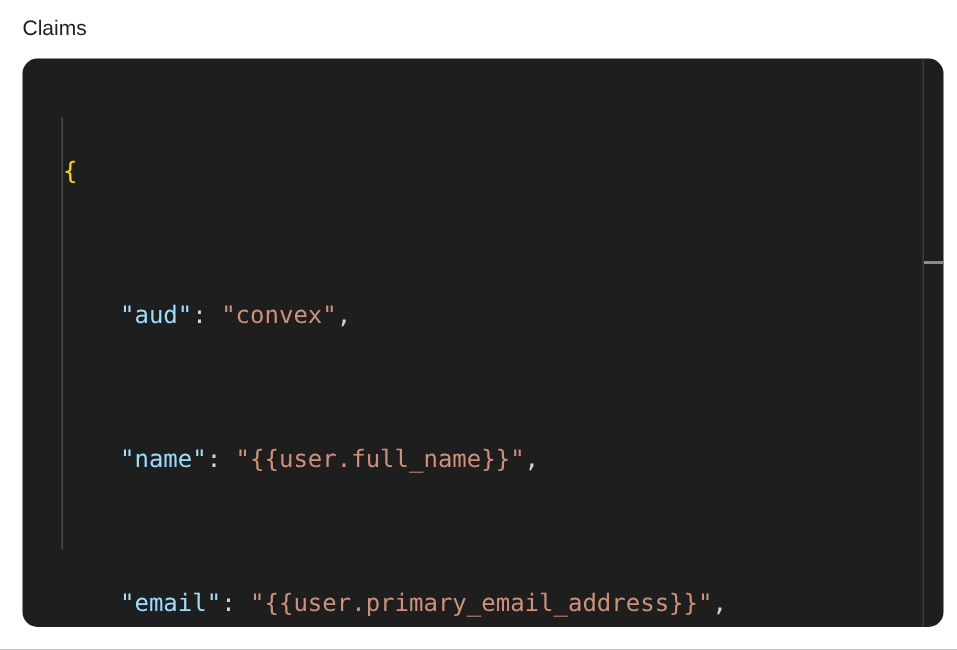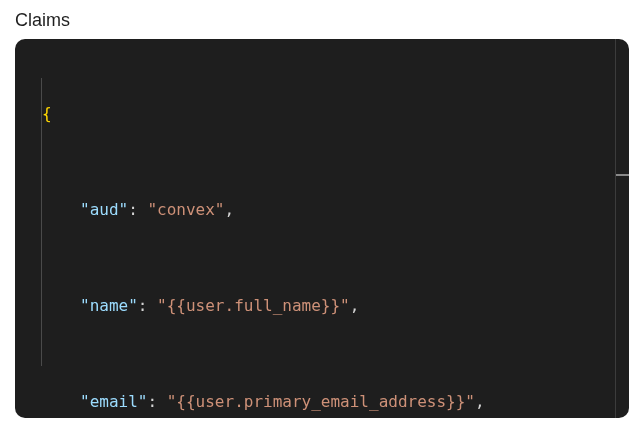--- a/index.html
+++ b/index.html
@@ -1,17 +1,17 @@
 <!DOCTYPE html>
 <html><head>
 <meta charset="utf-8">
 <style>
   html, body { margin:0; padding:0; background:#ffffff; }
   body { width:638px; height:433px; position:relative; overflow:hidden; font-family:"Liberation Sans", sans-serif; }
-  .label { position:absolute; left:15px; top:10px; font-size:18px; color:#1f1f1f; }
+  .label { position:absolute; left:15px; top:10px; font-size:14px; color:#1f1f1f; }
   .editor { position:absolute; left:15px; top:39px; width:614px; height:379px; background:#1e1e1e; border-radius:10px; overflow:hidden; }
   .code { position:absolute; left:0; top:15px; right:14px; font-family:"DejaVu Sans Mono", monospace; font-size:16px; line-height:24px; white-space:pre; color:#d4d4d4; }
   .line { position:relative; height:24px; padding-left:27px; }
   .line.indent { padding-left:65px; }
   .k { color:#9cdcfe; }
   .s { color:#ce9178; }
   .p { color:#d4d4d4; }
   .b { color:#ffd700; }
   .guide { position:absolute; left:26px; top:39px; width:1px; height:288px; background:#4a4a4a; }
   .vscroll { position:absolute; left:600px; top:0; width:1px; height:379px; background:#3c3c3c; }

